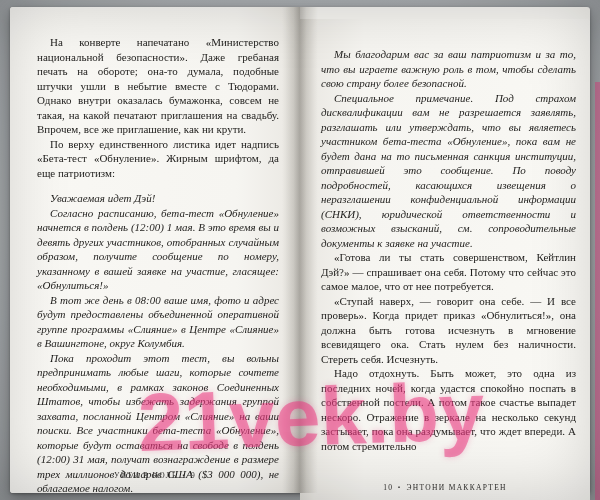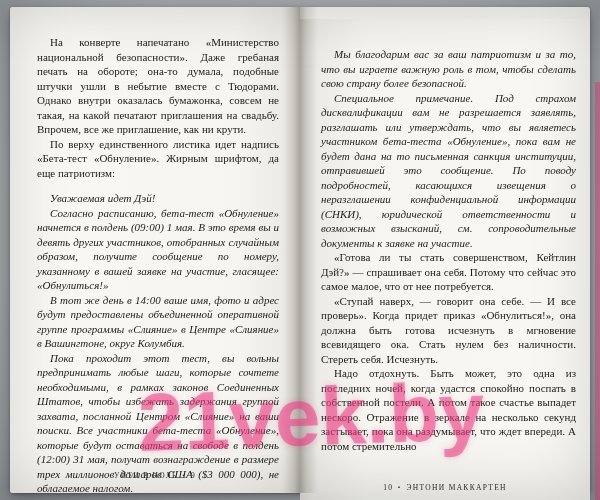--- a/index.html
+++ b/index.html
@@ -78,22 +78,22 @@
 <body>
 
 <div class="photo">
 
   <div class="book">
 
     <div class="page left">
       <p class="para">На конверте напечатано «Министерство национальной безопасности». Даже гребаная печать на обороте; она-то думала, подобные штучки ушли в небытие вместе с Тюдорами. Однако внутри оказалась бумажонка, совсем не такая, на какой печатают приглашения на свадьбу. Впрочем, все же приглашение, как ни крути.</p>
       <p class="para">По верху единственного листика идет надпись «Бета-тест «Обнуление». Жирным шрифтом, да еще патриотизм:</p>
       <p class="para letter gap-top">Уважаемая идет Дэй!</p>
-      <p class="para letter">Согласно расписанию, бета-тест «Обнуление» начнется в полдень (09:00) 1 мая. В это время вы и девять других участников, отобранных случайным образом, получите сообщение по номеру, указанному в вашей заявке на участие, гласящее: «Обнулиться!»</p>
-      <p class="para letter">В тот же день в 14:00 ваше имя, фото и адрес будут предоставлены объединенной оперативной группе программы «Слияние» в Центре «Слияние» в Вашингтоне, округ Колумбия.</p>
+      <p class="para letter">Согласно расписанию, бета-тест «Обнуление» начнется в полдень (12:00) 1 мая. В это время вы и девять других участников, отобранных случайным образом, получите сообщение по номеру, указанному в вашей заявке на участие, гласящее: «Обнулиться!»</p>
+      <p class="para letter">В тот же день в 08:00 ваше имя, фото и адрес будут предоставлены объединенной оперативной группе программы «Слияние» в Центре «Слияние» в Вашингтоне, округ Колумбия.</p>
       <p class="para letter">Пока проходит этот тест, вы вольны предпринимать любые шаги, которые сочтете необходимыми, в рамках законов Соединенных Штатов, чтобы избежать задержания группой захвата, посланной Центром «Слияние» на ваши поиски. Все участники бета-теста «Обнуление», которые будут оставаться на свободе в полдень (12:00) 31 мая, получат вознаграждение в размере трех миллионов долларов США ($3 000 000), не облагаемое налогом.</p>
       <div class="footer">
         <span>УЙТИ В НОЛЬ</span><span class="sep">▪</span><span>9</span>
       </div>
     </div>
 
     <div class="page right">
       <p class="para letter">Мы благодарим вас за ваш патриотизм и за то, что вы играете важную роль в том, чтобы сделать свою страну более безопасной.</p>
       <p class="para letter">Специальное примечание. Под страхом дисквалификации вам не разрешается заявлять, разглашать или утверждать, что вы являетесь участником бета-теста «Обнуление», пока вам не будет дана на то письменная санкция институции, отправившей это сообщение. По поводу подробностей, касающихся извещения о неразглашении конфиденциальной информации (СНКИ), юридической ответственности и возможных взысканий, см. сопроводительные документы к заявке на участие.</p>
       <p class="para">«Готова ли ты стать совершенством, Кейтлин Дэй?» — спрашивает она себя. Потому что сейчас это самое малое, что от нее потребуется.</p>

